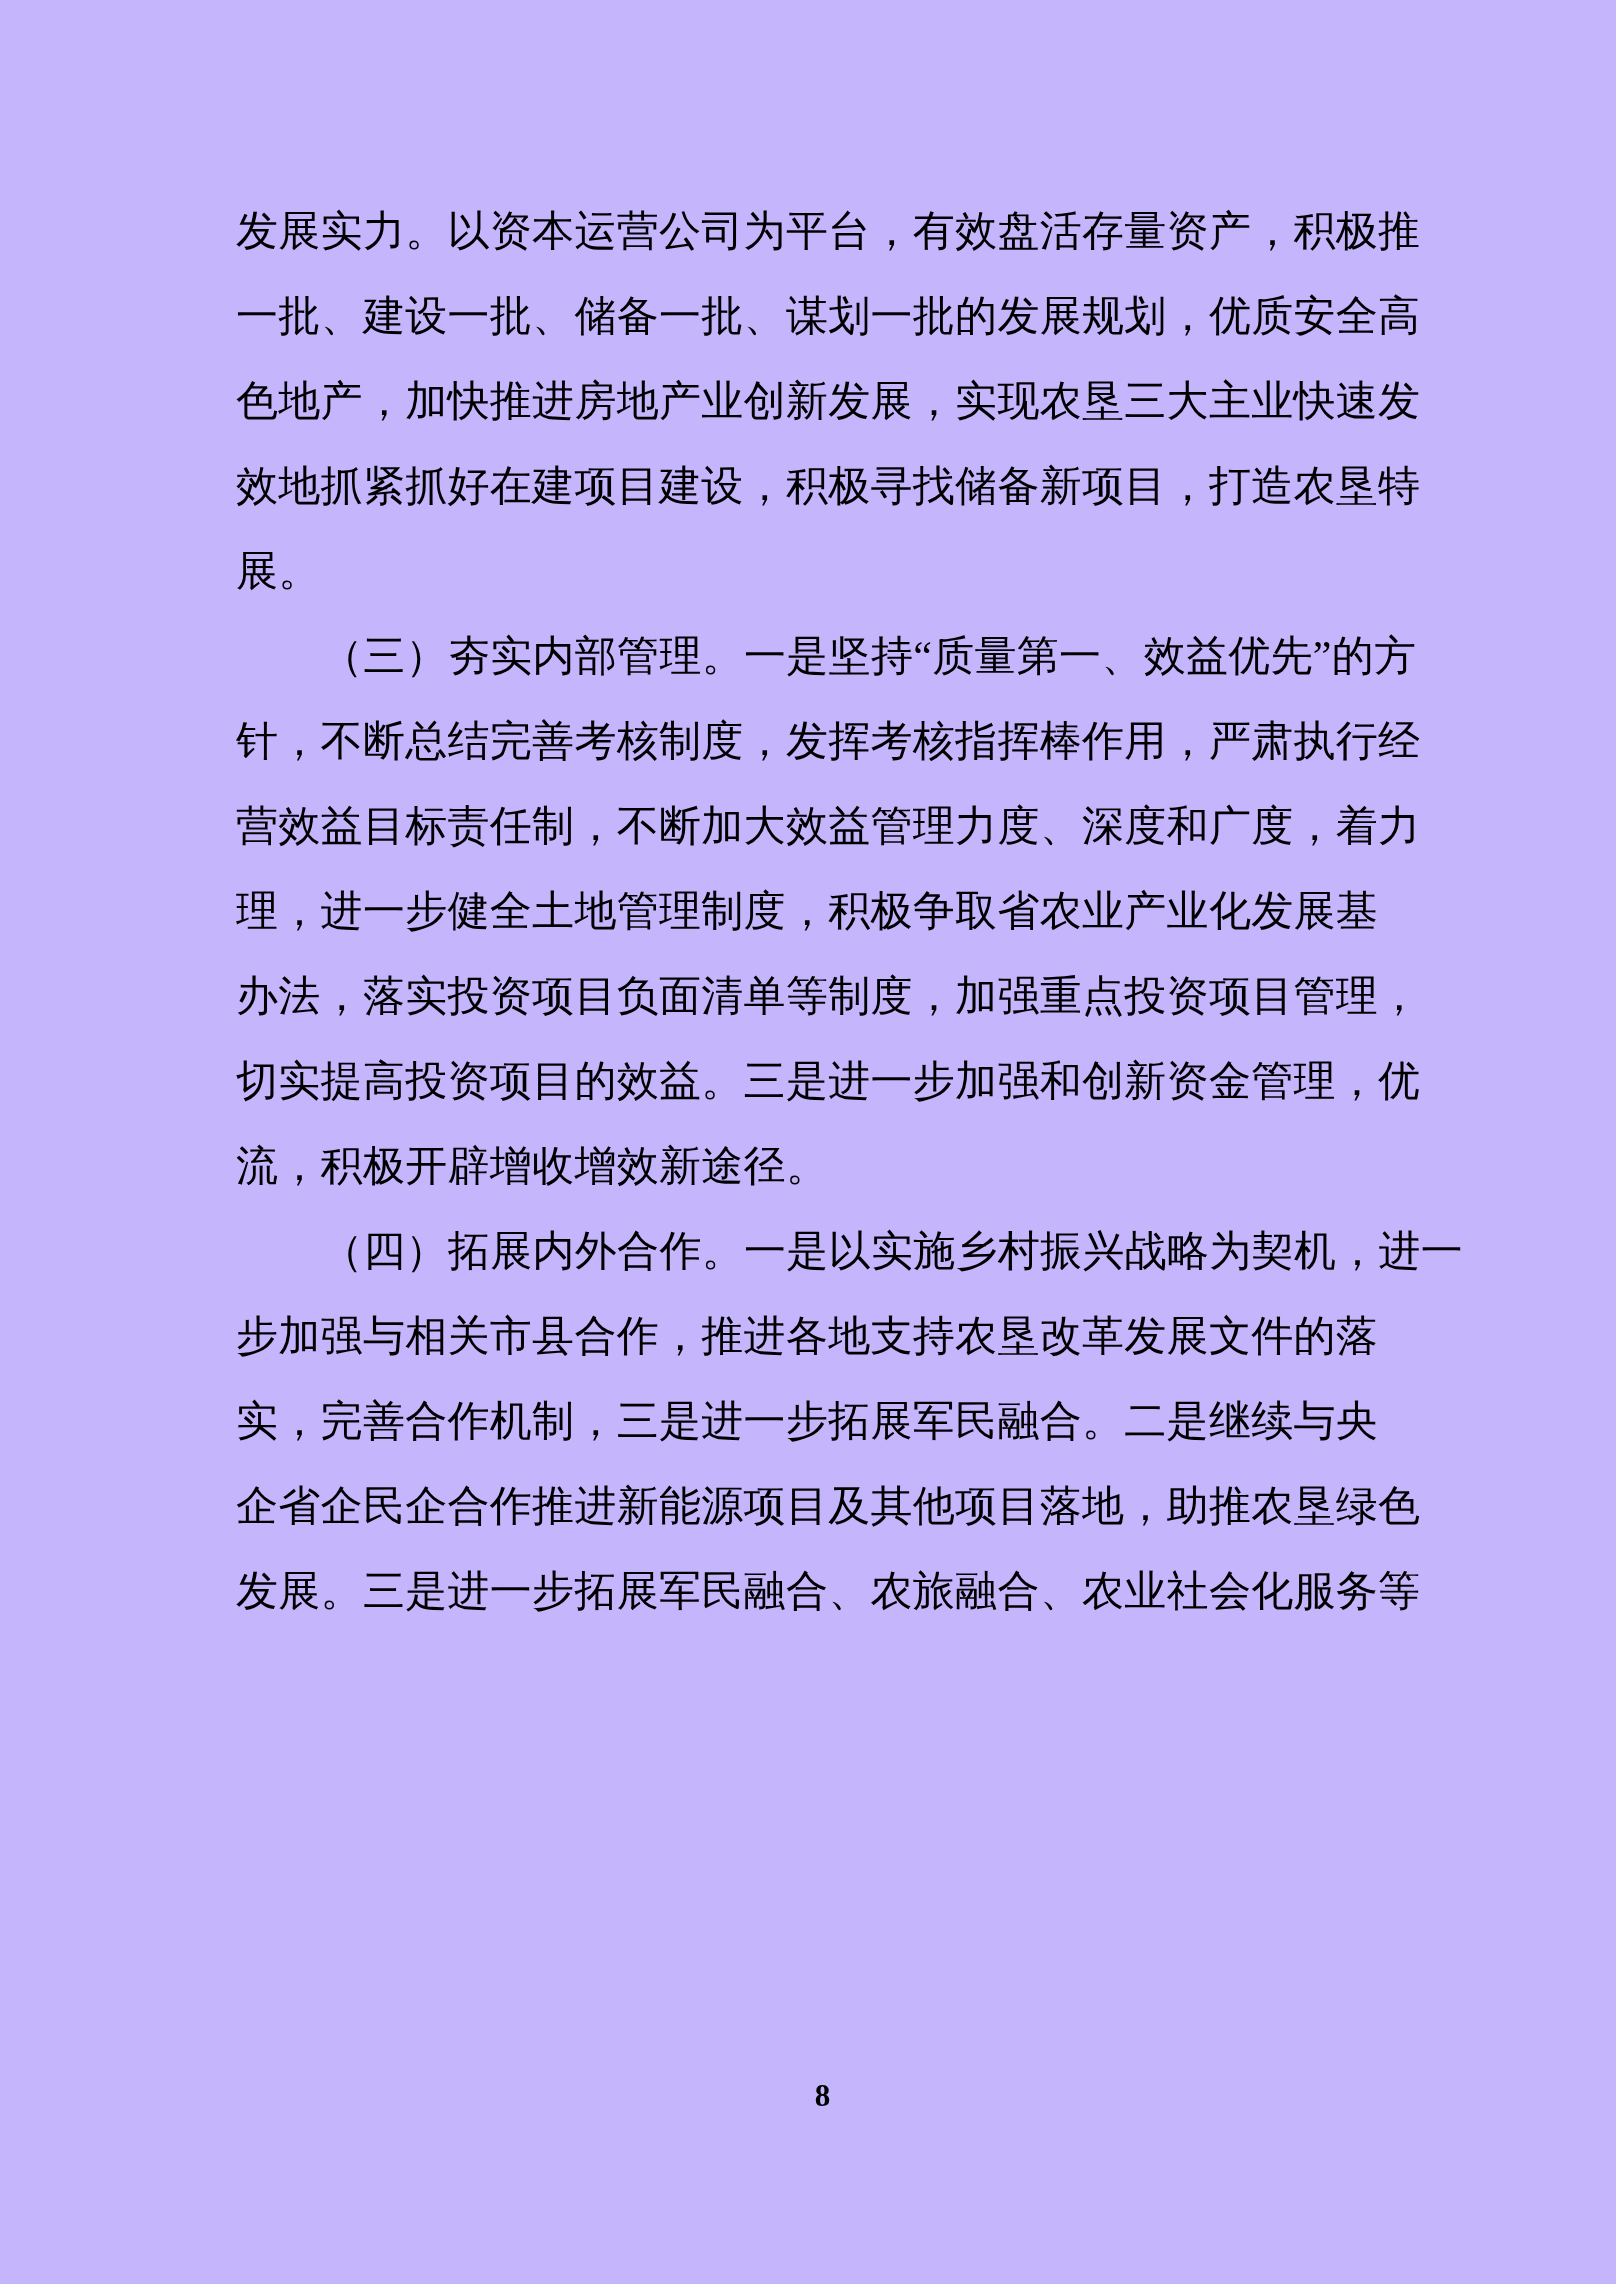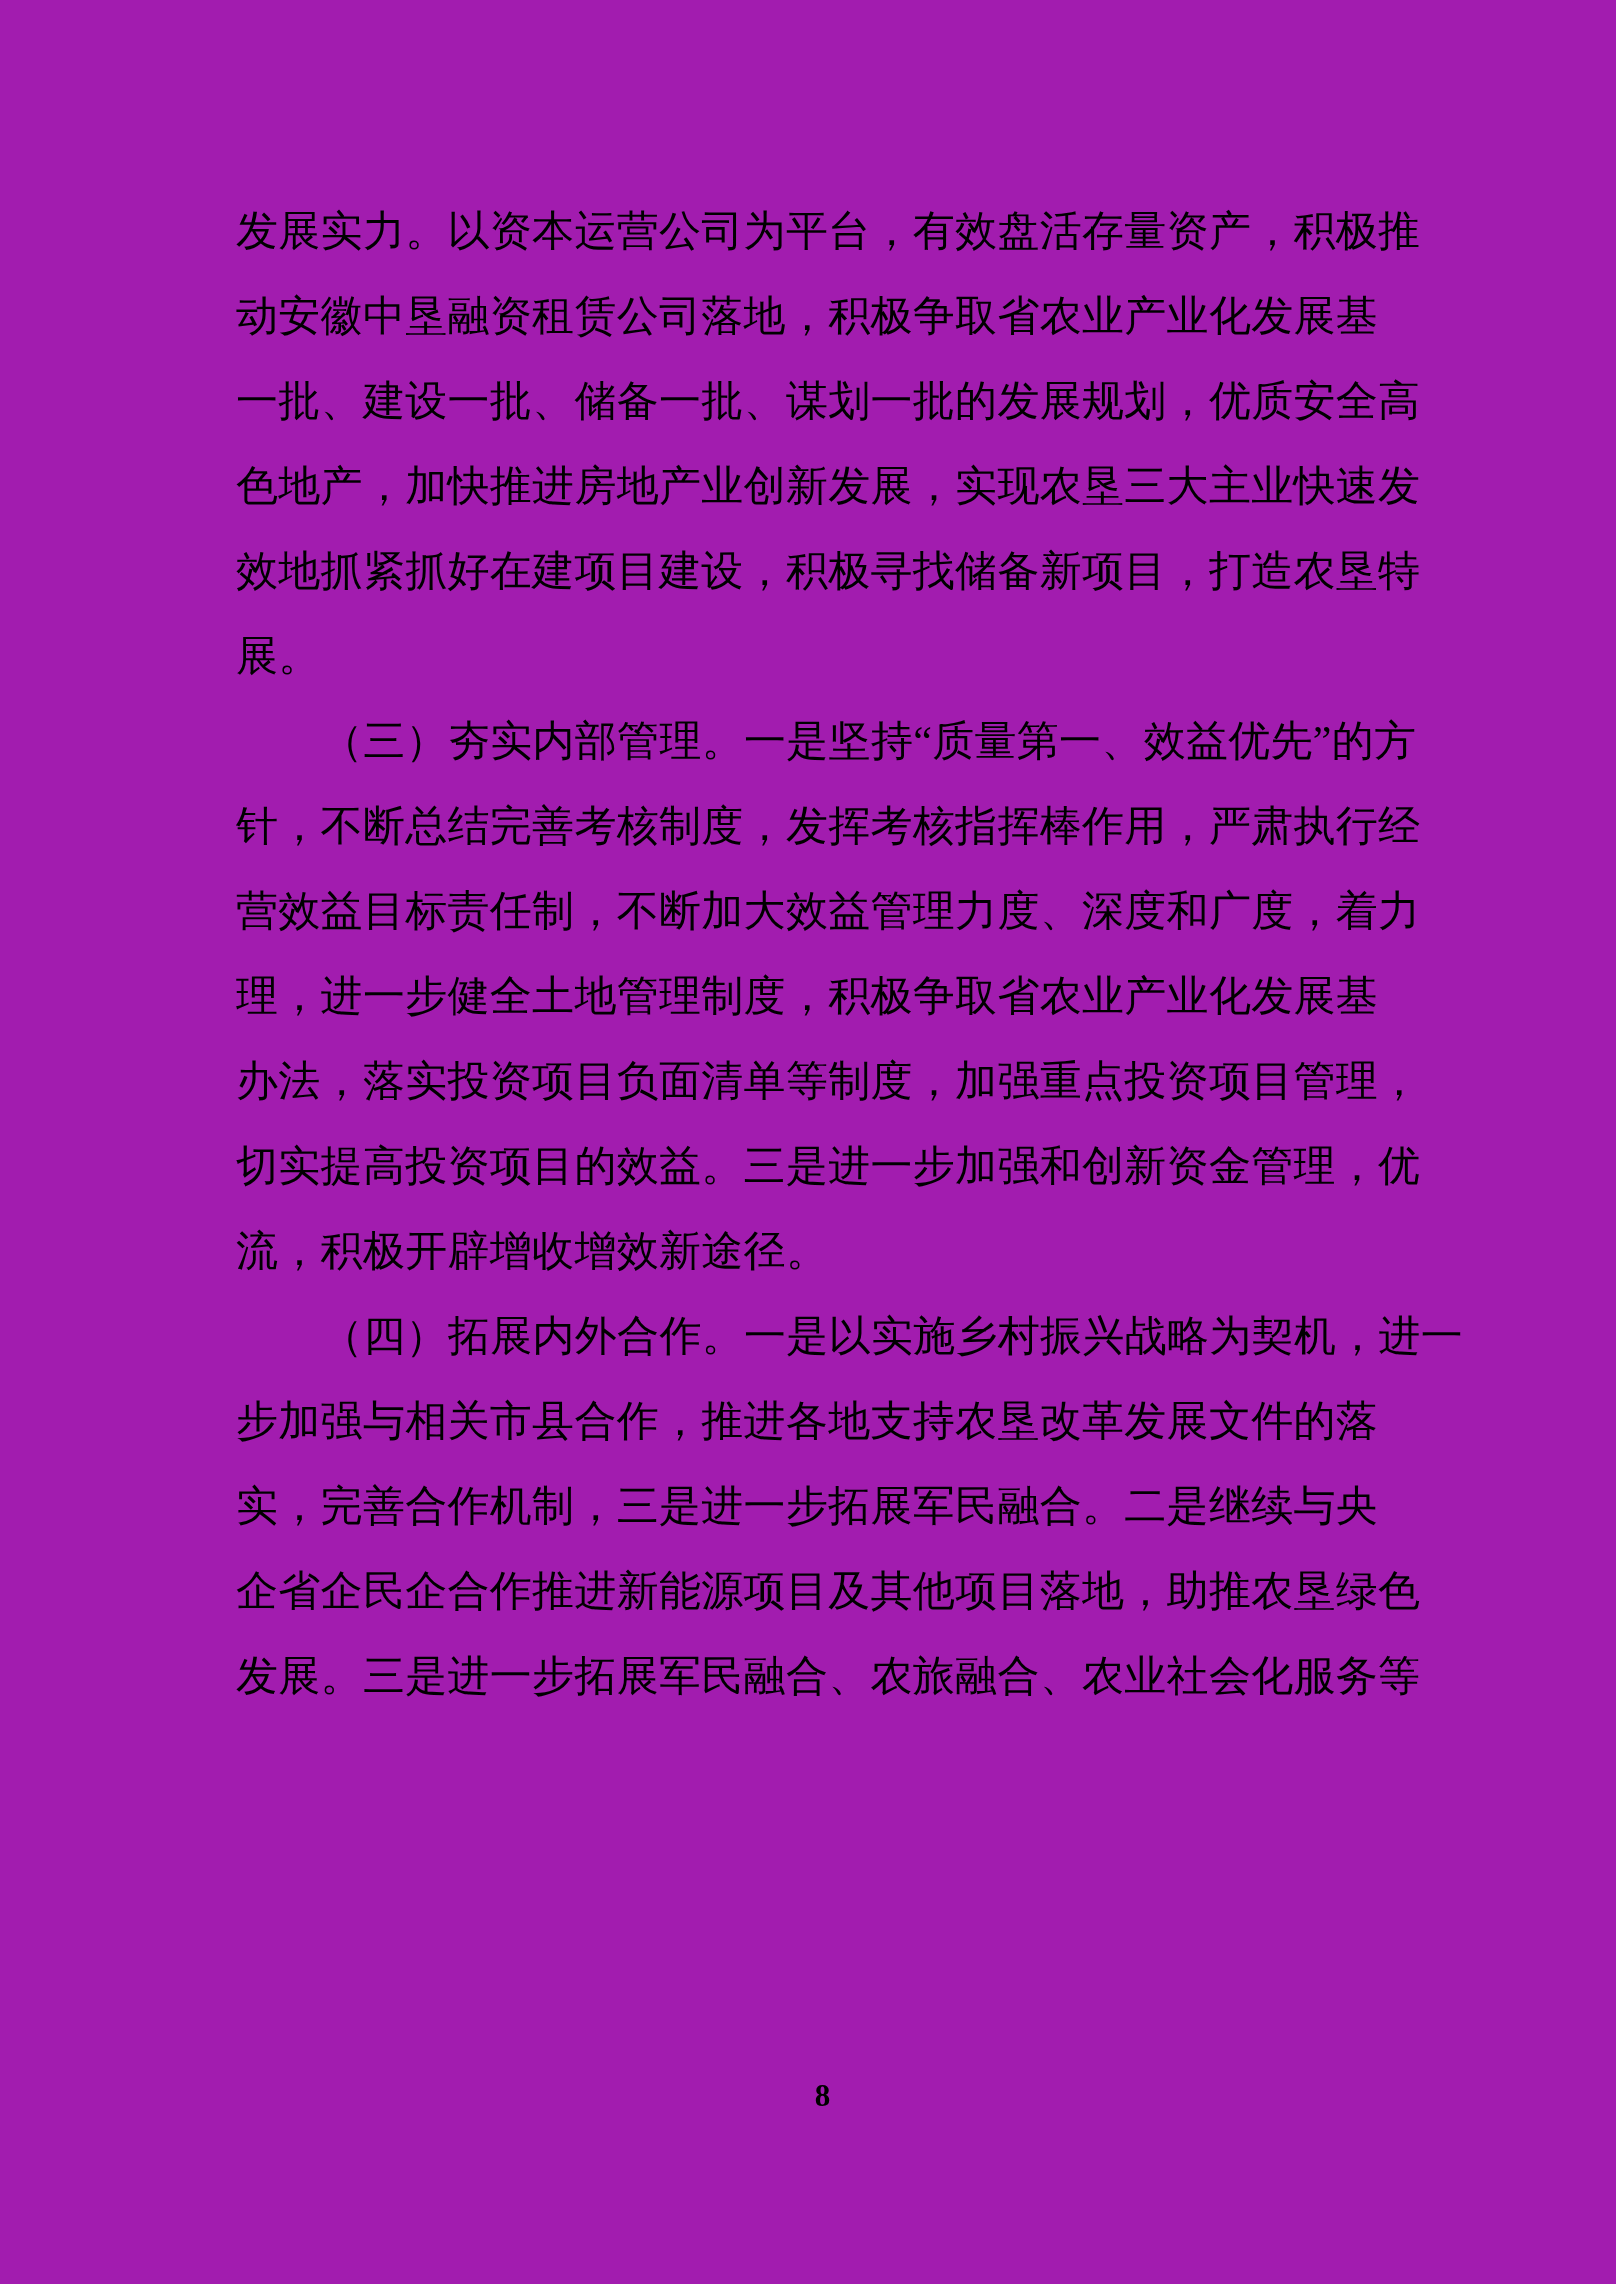--- a/index.html
+++ b/index.html
@@ -4,21 +4,21 @@
 <style>
   html, body {
     margin: 0;
     padding: 0;
     background: #ffffff;
   }
   .page {
     position: relative;
     width: 1616px;
     height: 2284px;
-    background: #a21caf;
+    background: #c4b5fd;
     overflow: hidden;
     color: #000000;
     font-family: "Liberation Serif", "DejaVu Serif", serif;
   }
   .content {
     position: absolute;
     left: 236px;
     top: 189px;
     width: 1179px;
   }
@@ -50,21 +50,20 @@
   }
 </style>
 </head>
 <body>
 
 <div class="page">
   <main class="content">
 
     <div class="paragraph">
       <div class="line">发展实力。以资本运营公司为平台，有效盘活存量资产，积极推</div>
-      <div class="line">动安徽中垦融资租赁公司落地，积极争取省农业产业化发展基</div>
       <div class="line">一批、建设一批、储备一批、谋划一批的发展规划，优质安全高</div>
       <div class="line">色地产，加快推进房地产业创新发展，实现农垦三大主业快速发</div>
       <div class="line">效地抓紧抓好在建项目建设，积极寻找储备新项目，打造农垦特</div>
       <div class="line">展。</div>
     </div>
 
     <div class="paragraph indent-first">
       <div class="line">（三）夯实内部管理。一是坚持“质量第一、效益优先”的方</div>
       <div class="line">针，不断总结完善考核制度，发挥考核指挥棒作用，严肃执行经</div>
       <div class="line">营效益目标责任制，不断加大效益管理力度、深度和广度，着力</div>

